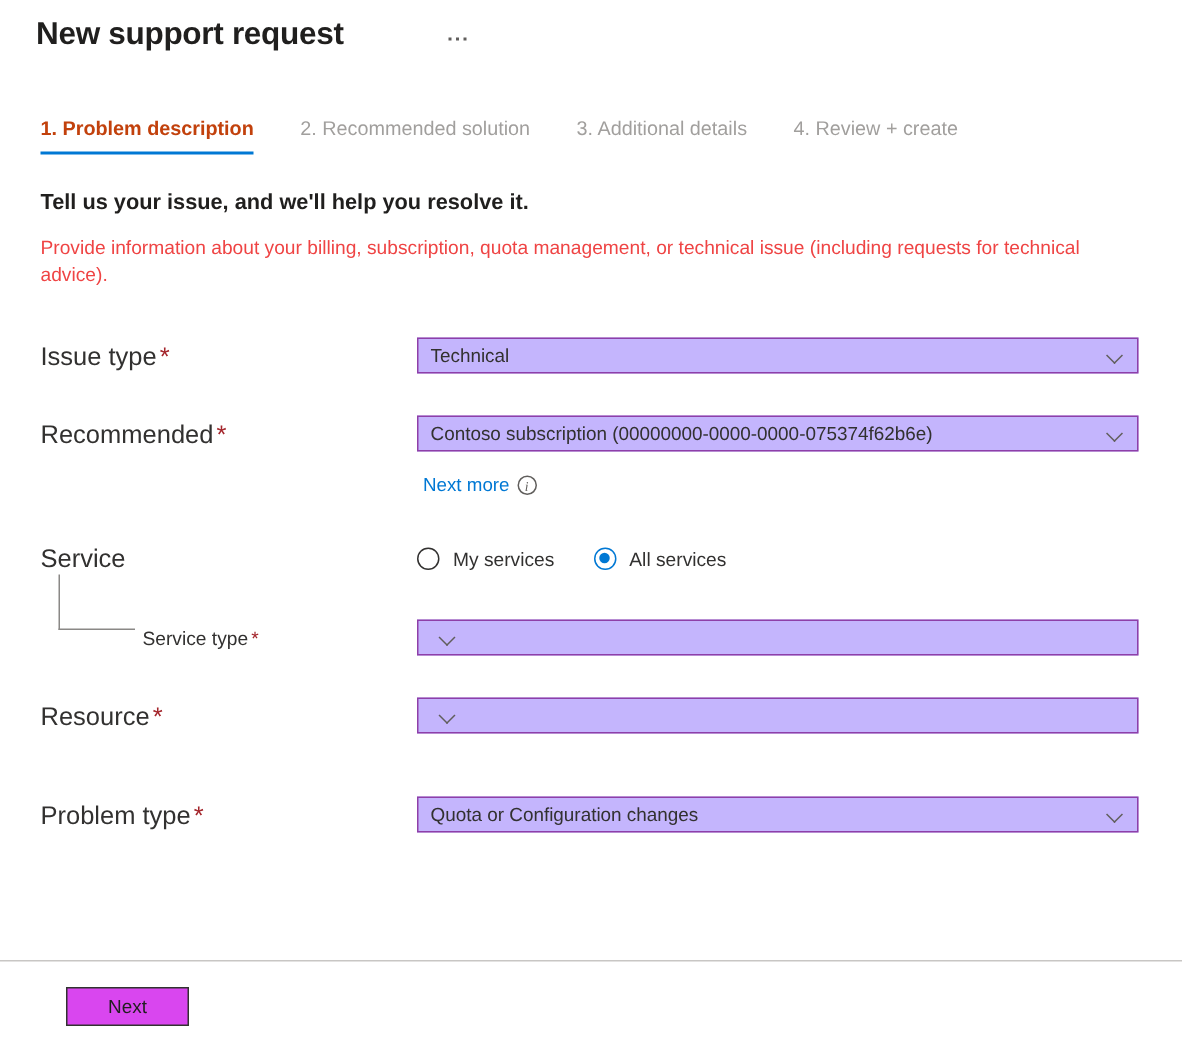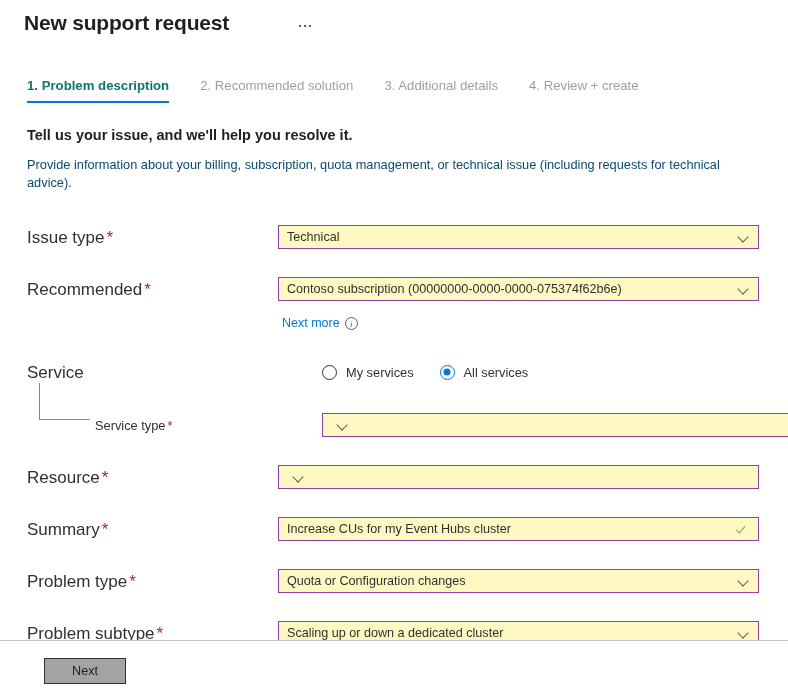--- a/index.html
+++ b/index.html
@@ -63,40 +63,40 @@
     font-size: 13.2px;
     color: #a19f9d;
     padding: 0 0 7px 0;
     margin-right: 31px;
     cursor: pointer;
     white-space: nowrap;
     border-bottom: 2px solid transparent;
     line-height: 17px;
   }
   .tab.active {
-    color: #0f766e;
+    color: #c2410c;
     font-weight: 600;
     border-bottom: 2px solid #0078d4;
   }
 
   
   .intro {
     padding-left: 27px;
     padding-right: 30px;
     margin-top: 22px;
   }
   .intro-heading {
     font-size: 14.5px;
     font-weight: 600;
     color: #201f1e;
     line-height: 20px;
   }
   .intro-text {
     font-size: 12.8px;
-    color: #0c4a6e;
+    color: #ef4444;
     line-height: 18px;
     margin-top: 11px;
     max-width: 715px;
   }
 
   
   .form {
     margin-top: 26px;
     padding-left: 27px;
   }
@@ -123,21 +123,21 @@
   .control {
     flex: 0 0 481px;
     width: 481px;
     position: relative;
   }
 
   .field {
     height: 24px;
     border: 1px solid #8a2be2;
     border-color: #8e3fa8;
-    background: #fef9c3;
+    background: #c4b5fd;
     display: flex;
     align-items: center;
     padding: 0 8px;
     box-sizing: border-box;
     font-size: 12.6px;
     color: #323130;
     cursor: pointer;
     position: relative;
     overflow: hidden;
   }
@@ -261,21 +261,20 @@
     font-size: 12.8px;
     color: #323130;
     margin-left: 9px;
     line-height: 17px;
     white-space: nowrap;
   }
 
   
   .service-block {
     position: relative;
-    gap: 44px;
   }
   .nest-label {
     width: 251px;
     flex: 0 0 251px;
     font-size: 12.8px;
     color: #323130;
     padding-right: 8px;
     padding-left: 68px;
     box-sizing: border-box;
     line-height: 17px;
@@ -303,21 +302,21 @@
     bottom: 0;
     height: 58px;
     border-top: 1px solid #c8c6c4;
     background: #ffffff;
   }
   .next-btn {
     margin: 17px 0 0 44px;
     width: 82px;
     height: 26px;
     border: 1px solid #323130;
-    background: #a3a3a3;
+    background: #d946ef;
     font-family: "Liberation Sans", sans-serif;
     font-size: 12.6px;
     color: #201f1e;
     cursor: pointer;
     box-sizing: border-box;
     padding: 0;
   }
 </style>
 </head>
 <body>
@@ -420,57 +419,35 @@
     </div>
     <div class="control">
       <div class="field">
         <span class="chevron"></span>
       </div>
     </div>
   </div>
 
   <div class="gap-md"></div>
 
-  <div class="row">
-    <div class="label">
-      <span>Summary</span><span class="req">*</span>
-    </div>
-    <div class="control">
-      <div class="field">
-        <span class="value">Increase CUs for my Event Hubs cluster</span>
-        <span class="check"></span>
-      </div>
-    </div>
-  </div>
 
   <div class="gap-md"></div>
 
   <div class="row">
     <div class="label">
       <span>Problem type</span><span class="req">*</span>
     </div>
     <div class="control">
       <div class="field">
         <span class="value">Quota or Configuration changes</span>
         <span class="chevron"></span>
       </div>
     </div>
   </div>
 
   <div class="gap-md"></div>
 
-  <div class="row">
-    <div class="label">
-      <span>Problem subtype</span><span class="req">*</span>
-    </div>
-    <div class="control">
-      <div class="field">
-        <span class="value">Scaling up or down a dedicated cluster</span>
-        <span class="chevron"></span>
-      </div>
-    </div>
-  </div>
 
 </div>
 
 <div class="footer">
   <button class="next-btn">Next</button>
 </div>
 
 </body></html>

